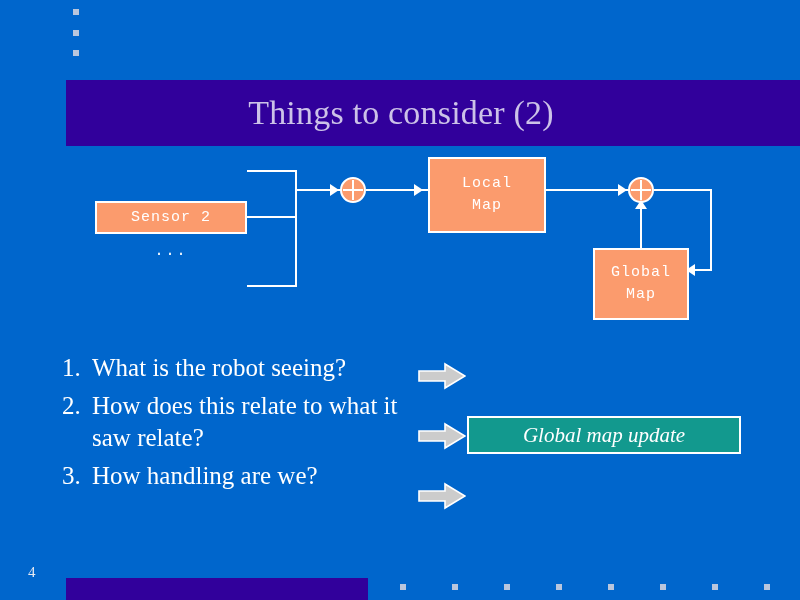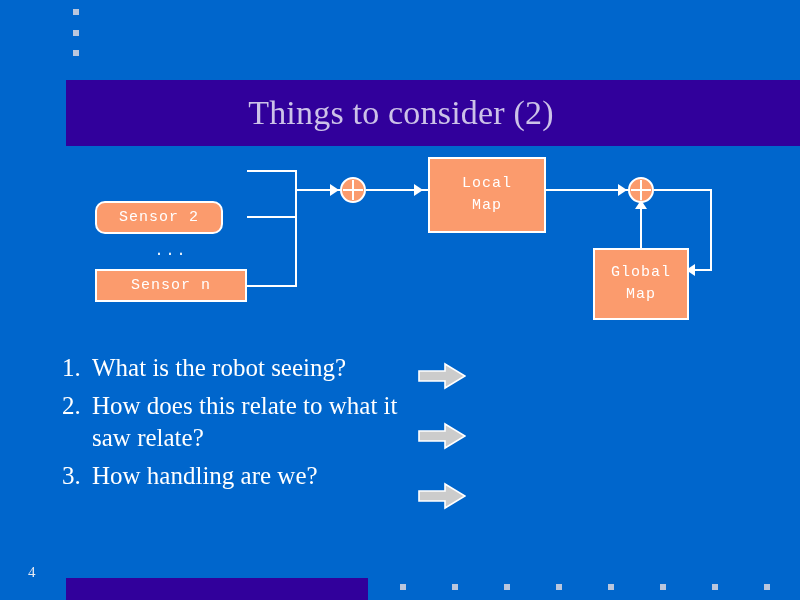--- a/index.html
+++ b/index.html
@@ -91,21 +91,21 @@
     font-family: "Liberation Mono", monospace;
     font-size: 15px;
     display: flex;
     align-items: center;
     justify-content: center;
     text-align: center;
     line-height: 1.45;
     letter-spacing: 1px;
   }
   #sensor-1 { left: 95px;  top: 155px; width: 152px; height: 33px; }
-  #sensor-2 { left: 95px;  top: 201px; width: 128px; height: 33px; border-radius: 10px; }
+  #sensor-2 { left: 95px;  top: 201px; width: 152px; height: 33px; }
   #sensor-n { left: 95px;  top: 269px; width: 152px; height: 33px; }
   #sensor-ellipsis {
     position: absolute;
     left: 95px; top: 240px; width: 152px; height: 22px;
     color: #ffffff;
     font-family: "Liberation Mono", monospace;
     font-size: 15px;
     letter-spacing: 2px;
     display: flex; align-items: center; justify-content: center;
   }
@@ -224,23 +224,20 @@
   <div id="title-band">
     <div id="title-text">Things to consider (2)</div>
   </div>
 
   <div id="diagram">
 
     <div class="sensor-box" id="sensor-2">
       <span>Sensor 2</span>
     </div>
     <div id="sensor-ellipsis">...</div>
-    <div class="sensor-box" id="sensor-n">
-      <span>Sensor n</span>
-    </div>
 
     <div class="wire wire-h" style="left:247px; top:170px; width:50px;"></div>
 
     <div class="wire wire-h" style="left:247px; top:216px; width:50px;"></div>
 
     <div class="wire wire-h" style="left:247px; top:285px; width:50px;"></div>
 
     <div class="wire wire-v" style="left:295px; top:170px; height:117px;"></div>
 
     <div class="wire wire-h" style="left:295px; top:189px; width:50px;"></div>
@@ -297,20 +294,23 @@
   <svg class="block-arrow" id="block-arrow-1" viewBox="0 0 48 28">
     <polygon points="1,9 27,9 27,2 47,14 27,26 27,19 1,19" fill="#cccccc" stroke="#ffffff" stroke-width="1.6"></polygon>
   </svg>
   <svg class="block-arrow" id="block-arrow-2" viewBox="0 0 48 28">
     <polygon points="1,9 27,9 27,2 47,14 27,26 27,19 1,19" fill="#cccccc" stroke="#ffffff" stroke-width="1.6"></polygon>
   </svg>
   <svg class="block-arrow" id="block-arrow-3" viewBox="0 0 48 28">
     <polygon points="1,9 27,9 27,2 47,14 27,26 27,19 1,19" fill="#cccccc" stroke="#ffffff" stroke-width="1.6"></polygon>
   </svg>
 
+  <div class="answer-box" id="answer-2">
+    <span>Global map update</span>
+  </div>
 
   <div id="page-number">4</div>
   <div id="bottom-band"></div>
   <div id="bottom-dots">
       <span class="dot" style="left: 400px;"></span>
       <span class="dot" style="left: 452px;"></span>
       <span class="dot" style="left: 504px;"></span>
       <span class="dot" style="left: 556px;"></span>
       <span class="dot" style="left: 608px;"></span>
       <span class="dot" style="left: 660px;"></span>

